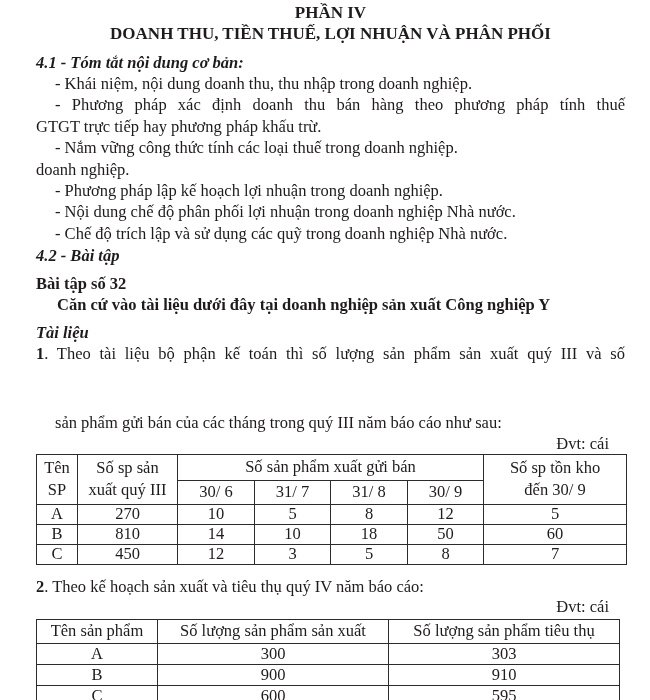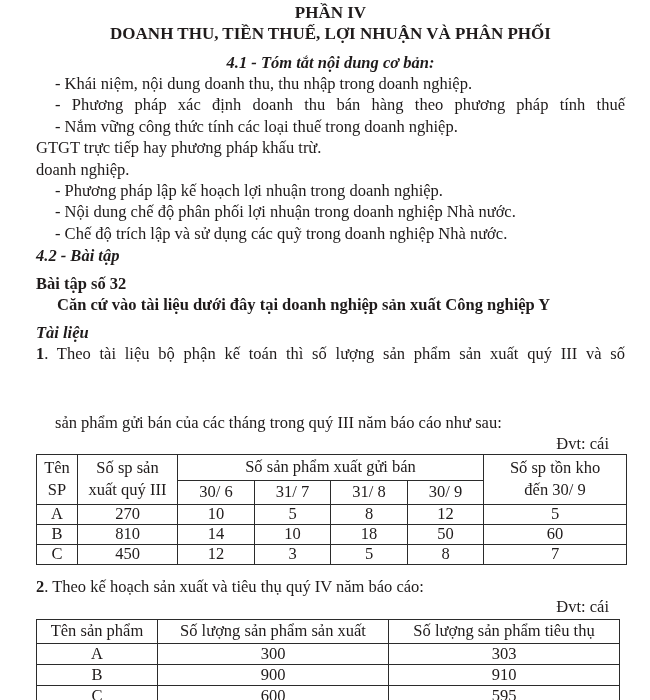--- a/index.html
+++ b/index.html
@@ -10,21 +10,21 @@
     font-family: "Liberation Serif", "DejaVu Serif", serif;
     color: #1f1b1b;
   }
   .page {
     box-sizing: border-box;
     width: 650px; height: 700px;
     padding: 3px 25px 0 36px;
   }
   .titles { text-align: center; font-weight: bold; font-size: 17px; line-height: 20.5px; }
   .h-italic { font-weight: bold; font-style: italic; font-size: 16.5px; line-height: 21px; }
-  .h41 { margin-top: 8px; text-align: center; }
+  .h41 { margin-top: 8px; }
   .h42 { margin-top: 1px; line-height: 21.5px; }
   .bodyline { font-size: 16.5px; line-height: 21.4px; white-space: nowrap; }
   .wrapline { white-space: normal; margin-top: 48px; }
   .indent { padding-left: 19px; }
   .stretch { white-space: normal; text-align: justify; text-align-last: justify; }
   .ex-title { font-weight: bold; font-size: 16.5px; line-height: 21px; margin-top: 6px; }
   .ex-intro { font-weight: bold; font-size: 16.5px; line-height: 21px; padding-left: 21px; }
   .doc-heading { margin-top: 7px; }
   .num { font-weight: bold; }
   .unit { font-size: 16.5px; line-height: 20px; text-align: right; padding-right: 16px; }
@@ -59,22 +59,22 @@
   <div class="titles">
     <div>PHẦN IV</div>
     <div>DOANH THU, TIỀN THUẾ, LỢI NHUẬN VÀ PHÂN PHỐI</div>
   </div>
 
   <div class="h-italic h41">4.1 - Tóm tắt nội dung cơ bản:</div>
 
   <div>
     <div class="bodyline indent">- Khái niệm, nội dung doanh thu, thu nhập trong doanh nghiệp.</div>
     <div class="bodyline indent stretch">- Phương pháp xác định doanh thu bán hàng theo phương pháp tính thuế</div>
+    <div class="bodyline">GTGT trực tiếp hay phương pháp khấu trừ.</div>
     <div class="bodyline indent">- Nắm vững công thức tính các loại thuế trong doanh nghiệp.</div>
-    <div class="bodyline">GTGT trực tiếp hay phương pháp khấu trừ.</div>
     <div class="bodyline">doanh nghiệp.</div>
     <div class="bodyline indent">- Phương pháp lập kế hoạch lợi nhuận trong doanh nghiệp.</div>
     <div class="bodyline indent">- Nội dung chế độ phân phối lợi nhuận trong doanh nghiệp Nhà nước.</div>
     <div class="bodyline indent">- Chế độ trích lập và sử dụng các quỹ trong doanh nghiệp Nhà nước.</div>
   </div>
 
   <div class="h-italic h42">4.2 - Bài tập</div>
 
   <div class="ex-title">Bài tập số 32</div>
   <div class="ex-intro">Căn cứ vào tài liệu dưới đây tại doanh nghiệp sản xuất Công nghiệp Y</div>

